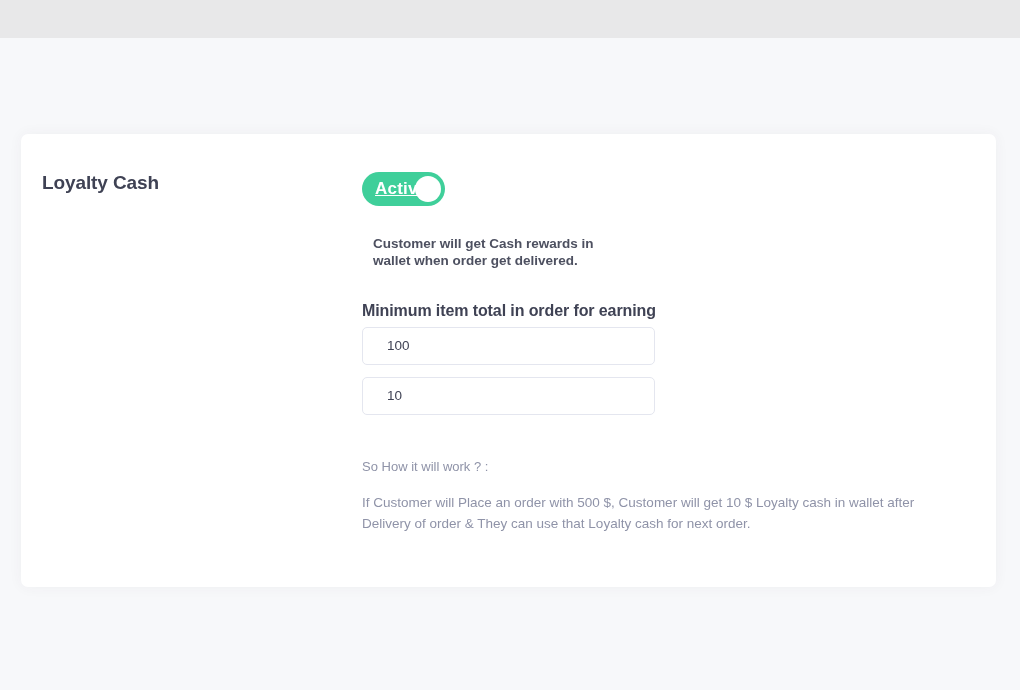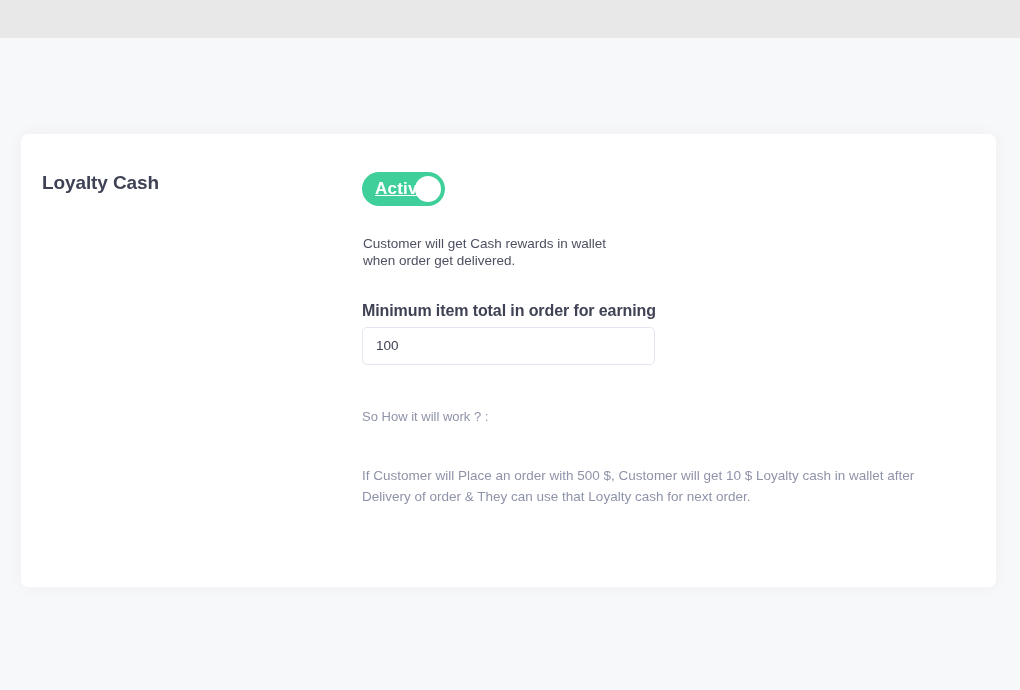--- a/index.html
+++ b/index.html
@@ -99,23 +99,23 @@
     position: absolute;
     right: 4px;
     top: 4px;
     width: 26px;
     height: 26px;
     border-radius: 50%;
     background: #ffffff;
   }
   .desc {
     margin-top: 26px;
-    margin-left: 1px;
+    margin-left: 11px;
     font-size: 13.5px;
-    font-weight: normal;
+    font-weight: bold;
     color: #4d5060;
     line-height: 1.25;
     width: 260px;
   }
   .field-group {
     margin-top: 31px;
   }
   .field-label {
     font-size: 16px;
     font-weight: bold;
@@ -126,38 +126,38 @@
     white-space: nowrap;
   }
   .text-input {
     display: block;
     width: 293px;
     height: 38px;
     box-sizing: border-box;
     border: 1px solid #e4e6ef;
     border-radius: 5px;
     background: #ffffff;
-    padding: 0 13px;
+    padding: 0 24px;
     font-family: "Liberation Sans", sans-serif;
     font-size: 13.5px;
     color: #3f4254;
     outline: none;
   }
   .field-group.second {
     margin-top: 12px;
   }
   .helper-head {
     margin-top: 44px;
     font-size: 13px;
     color: #8f93a8;
     line-height: 1.3;
     white-space: nowrap;
   }
   .helper-body {
-    margin-top: 40px;
+    margin-top: 17px;
     font-size: 13.5px;
     color: #8f93a8;
     line-height: 1.55;
     width: 600px;
   }
 </style>
 </head>
 <body>
 
 <div id="app">
@@ -181,20 +181,21 @@
           </div>
 
           <div class="desc">Customer will get Cash rewards in wallet when order get delivered.</div>
 
           <div class="field-group">
             <div class="field-label">Minimum item total in order for earning</div>
             <input class="text-input" type="text" value="100" style="">
           </div>
 
           <div class="field-group second">
+            <input class="text-input" type="text" value="10" style="">
           </div>
 
           <div class="helper-head">So How it will work ? :</div>
 
           <div class="helper-body">If Customer will Place an order with 500 $, Customer will get 10 $ Loyalty cash in wallet after Delivery of order &amp; They can use that Loyalty cash for next order.</div>
 
         </div>
 
       </div>
     </div>

